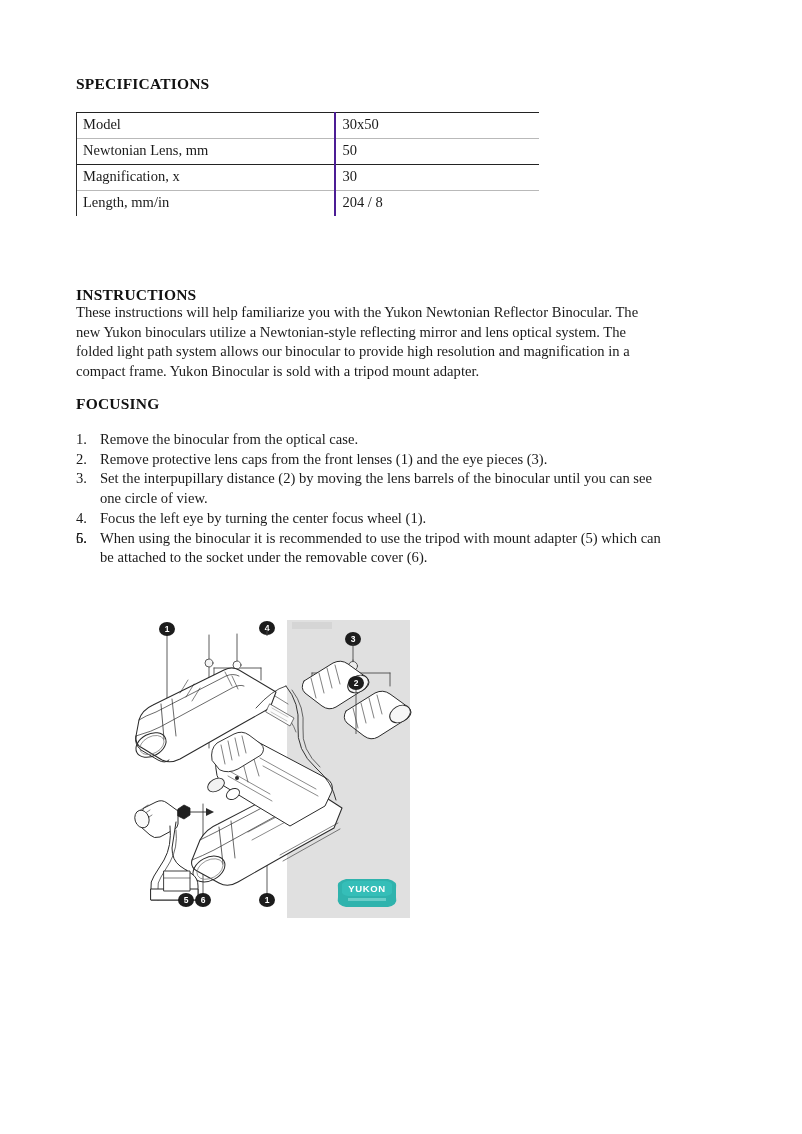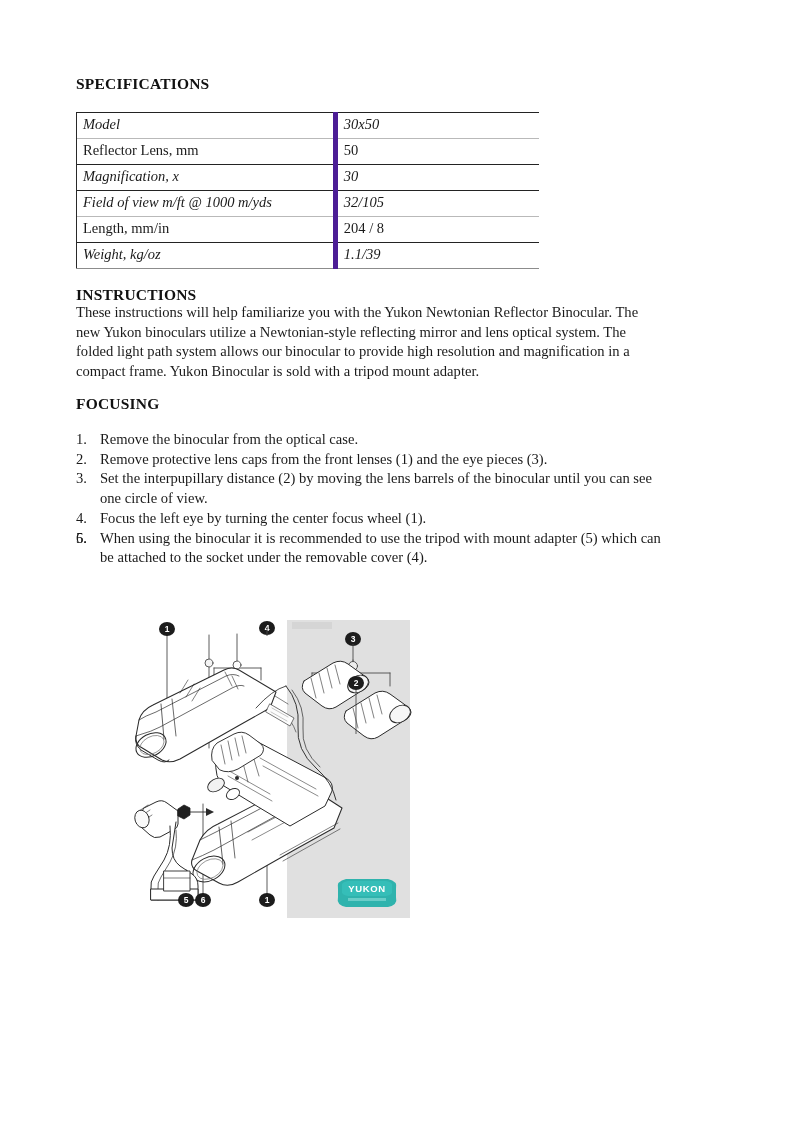--- a/index.html
+++ b/index.html
@@ -47,22 +47,22 @@
   }
   .spec-table td {
     padding: 4px 0 5px 6px;
     vertical-align: middle;
     height: 16px;
     line-height: 1.05;
   }
   .spec-table td.k { width: 256px; }
   .spec-table td.v { width: 201px; }
   .spec-table tr td.k { border-left: 1px solid #2a2a2a; }
-  .spec-table tr td.v { border-left: 5px solid #4c1d95; }
-  .spec-table tr.dark td { border-top: 1.3px solid #232323; font-style: italic; }
+  .spec-table tr td.v { border-left: 2px solid #4c1d95; }
+  .spec-table tr.dark td { border-top: 1.3px solid #232323; }
   .spec-table tr.light td { border-top: 1.3px solid #b9b9b9; }
   .spec-table tr.lastrow td { border-bottom: 1.3px solid #8c8c8c; }
 
   
   .para {
     position: absolute;
     left: 76px;
     top: 303px;
     width: 588px;
     font-size: 14.6px;
@@ -109,39 +109,31 @@
 
   <div class="heading" id="heading-specifications">SPECIFICATIONS</div>
 
   <table class="spec-table">
     <tbody>
       <tr class="dark">
         <td class="k">Model</td>
         <td class="v">30x50</td>
       </tr>
       <tr class="light">
-        <td class="k">Reflector  Lens, mm</td>
+        <td class="k">Newtonian  Lens, mm</td>
         <td class="v">50</td>
       </tr>
       <tr class="dark">
         <td class="k">Magnification, x</td>
         <td class="v">30</td>
       </tr>
-      <tr class="dark">
-        <td class="k">Field of  view  m/ft @ 1000 m/yds</td>
-        <td class="v">32/105</td>
-      </tr>
       <tr class="light">
         <td class="k">Length, mm/in</td>
         <td class="v">204 / 8</td>
       </tr>
-      <tr class="dark lastrow">
-        <td class="k">Weight, kg/oz</td>
-        <td class="v">1.1/39</td>
-      </tr>
     </tbody>
   </table>
 
   <div class="heading" id="heading-instructions">INSTRUCTIONS</div>
 
   <div class="para">These instructions will help familiarize you with the Yukon Newtonian Reflector Binocular. The new Yukon binoculars utilize a Newtonian-style reflecting mirror and lens optical system. The folded light path system allows our binocular to provide high resolution and magnification in a compact frame. Yukon Binocular is sold with a tripod mount adapter.</div>
 
   <div class="heading" id="heading-focusing">FOCUSING</div>
 
   <div class="steps">
@@ -159,21 +151,21 @@
     </div>
     <div class="step">
       <span class="num">4.</span>
       <span>Focus the left eye by turning the center focus wheel (1).</span>
     </div>
     <div class="step">
       <span class="num">5.</span>
     </div>
     <div class="step">
       <span class="num">6.</span>
-      <span>When using the binocular it is recommended to use the tripod with mount adapter (5) which can be attached to the socket under the removable cover (4).</span>
+      <span>When using the binocular it is recommended to use the tripod with mount adapter (5) which can be attached to the socket under the removable cover (6).</span>
     </div>
   </div>
 
   <div class="diagram">
     <svg width="300" height="320" viewBox="0 0 300 320" xmlns="http://www.w3.org/2000/svg">
 
       <rect x="167" y="12" width="123" height="298" fill="#e0e0e0"></rect>
       <rect x="172" y="14" width="40" height="7" fill="#d5d5d5"></rect>
 
       <g fill="none" stroke="#2b2b2b" stroke-width="0.8" stroke-linejoin="round" stroke-linecap="round">

